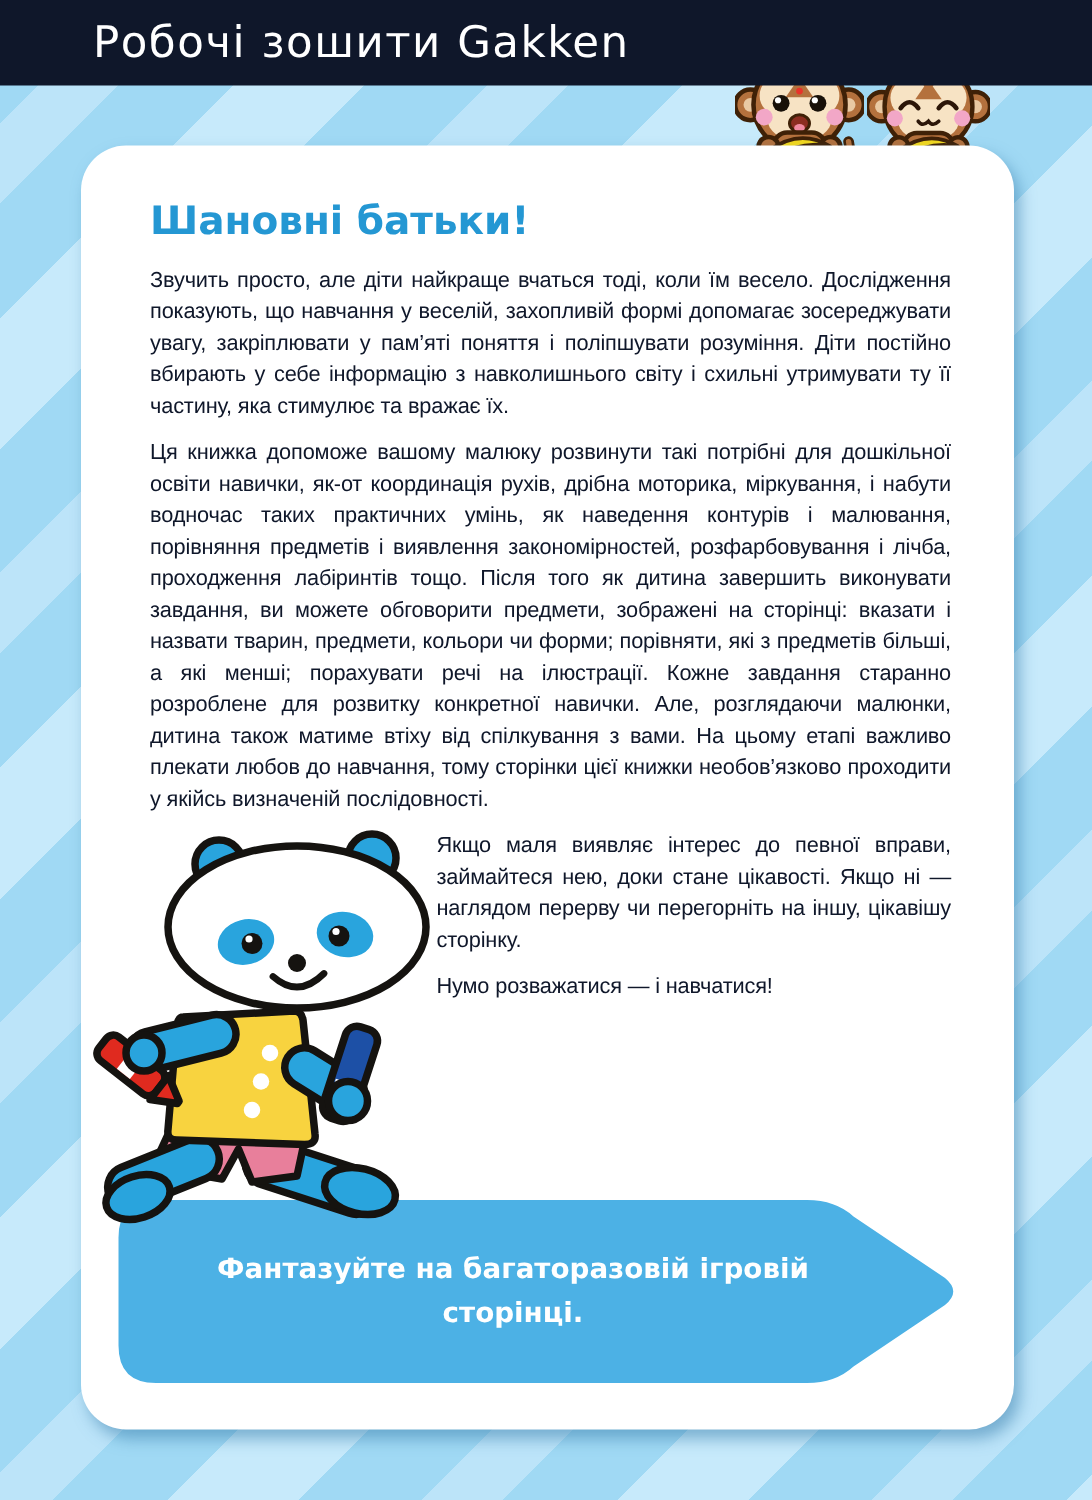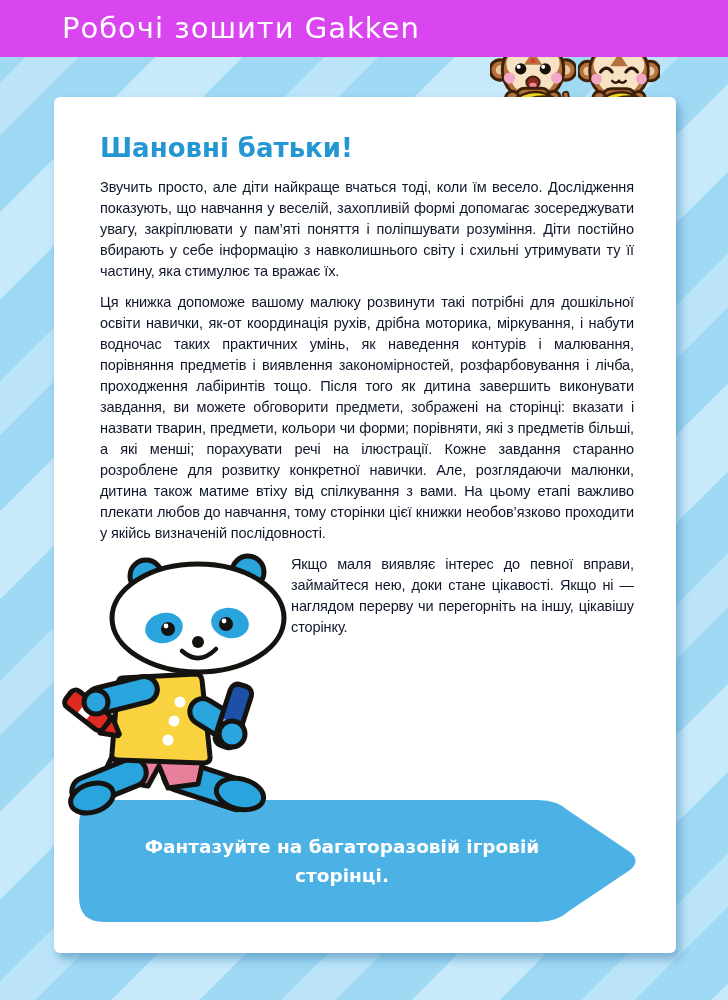--- a/index.html
+++ b/index.html
@@ -7,32 +7,32 @@
        font-family:"Liberation Sans",sans-serif;}
 
   
   .page-bg{position:absolute;inset:0;
     background:repeating-linear-gradient(135deg,
       #a0d9f4 0 58px, #bce4f9 58px 96px,
       #a0d9f4 96px 150px, #c7eafb 150px 212px);}
 
   
   .header-band{position:absolute;left:0;top:0;width:728px;height:57px;
-    background:#d946ef;z-index:3;}
+    background:#0f172a;z-index:3;}
   .page-title{position:absolute;left:62px;top:0;line-height:57px;
     color:#ffffff;font-family:"DejaVu Sans",sans-serif;font-size:29px;
     letter-spacing:1px;}
 
   .monkey{position:absolute;z-index:1;}
   .monkey-left{left:490px;top:29px;width:86px;height:86px;}
   .monkey-right{left:578px;top:32px;width:82px;height:82px;}
 
   
   .content-card{position:absolute;left:54px;top:97px;width:622px;height:856px;
-    background:#ffffff;border-radius:6px;z-index:2;
+    background:#ffffff;border-radius:30px;z-index:2;
     box-shadow:4px 6px 10px rgba(60,130,175,.55);
     padding:36px 42px 0 46px;box-sizing:border-box;}
 
   .section-heading{font-family:"DejaVu Sans",sans-serif;font-weight:bold;
     font-size:26px;color:#2497d3;margin:0 0 14px 0;}
 
   .para{font-size:14.5px;line-height:21px;color:#0f172a;
     text-align:justify;margin:0 0 10px 0;letter-spacing:-0.1px;}
   .closing-line{text-align:left;}
 
@@ -161,20 +161,21 @@
         <circle cx="104" cy="70" r="2.4" fill="#ffffff"></circle>
         <circle cx="162" cy="65" r="2.4" fill="#ffffff"></circle>
         <circle cx="136" cy="86" r="6" fill="#151310"></circle>
       </g>
       <path d="M120,95 Q137,110 154,93" fill="none" stroke="#151310" stroke-width="4.5" stroke-linecap="round"></path>
     </svg>
       </span><span>Якщо маля виявляє інтерес до певної вправи, займайтеся нею, доки стане цікавості. Якщо ні — наглядом перерву чи перегорніть на іншу, цікавішу сторінку.</span>
   </p>
 
 
+  <p class="para closing-line">Нумо розважатися — і навчатися!</p>
 
   <div class="tip-bubble">
     <svg viewBox="0 0 576 128" width="576" height="128">
       <path d="M28 3 L462 3 Q481 3 493 14 L554 55 Q565 64 554 73 L493 114 Q481 125 462 125 L28 125 Q3 125 3 100 L3 28 Q3 3 28 3 Z" fill="#4cb1e5"></path>
     </svg>
     <div class="tip-text">
       <div>Фантазуйте на багаторазовій ігровій сторінці.</div>
     </div>
   </div>
 </div>

